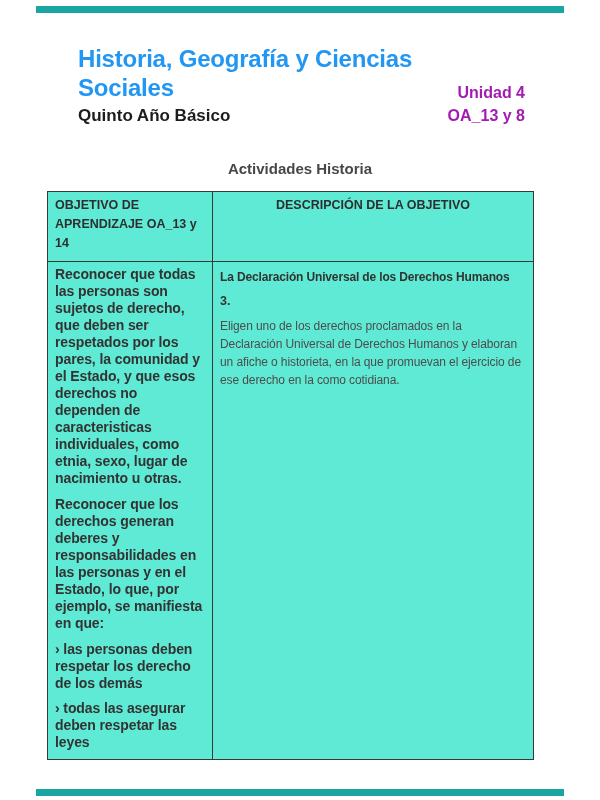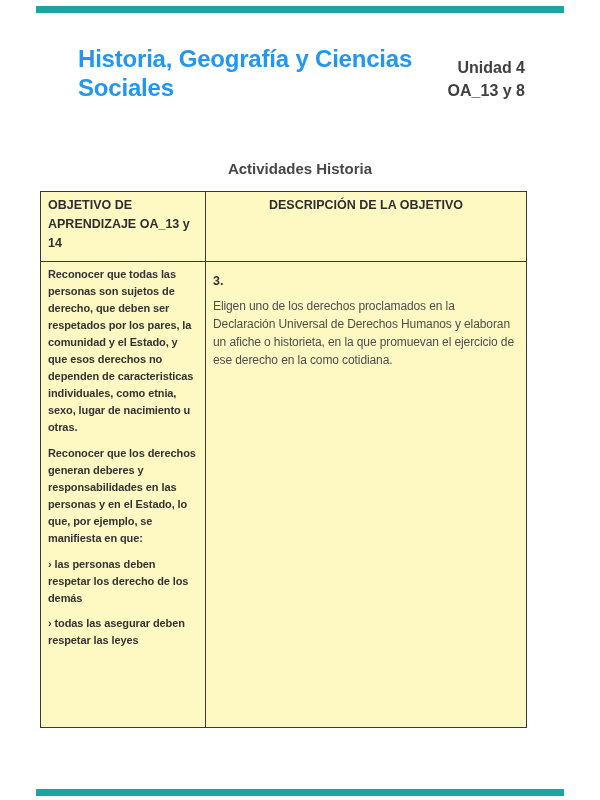--- a/index.html
+++ b/index.html
@@ -43,21 +43,21 @@
   }
   .grade-label {
     margin: 2px 0 0 0;
     color: #1c1c1c;
     font-size: 17px;
     font-weight: bold;
     line-height: 23px;
   }
   .unit-block {
     text-align: right;
-    color: #404040;
+    color: #a21caf;
     font-weight: bold;
     font-size: 16px;
     line-height: 23px;
     white-space: nowrap;
   }
 
   .section-title {
     position: absolute;
     top: 160px;
     left: 0;
@@ -65,27 +65,27 @@
     text-align: center;
     font-size: 15px;
     font-weight: bold;
     color: #474747;
     margin: 0;
   }
 
   .activity-table {
     position: absolute;
     top: 191px;
-    left: 40px;
+    left: 47px;
     width: 487px;
     border: 1px solid #383838;
     display: grid;
     grid-template-columns: 164px 1fr;
     box-sizing: border-box;
-    background: #fef9c3;
+    background: #5eead4;
   }
   .cell {
     box-sizing: border-box;
     padding: 4px 7px 8px 7px;
   }
   .cell.col2 { border-left: 1px solid #383838; }
   .cell.body { border-top: 1px solid #383838; min-height: 466px; }
   .cell.head { min-height: 57px; }
 
   .th-objective {
@@ -97,21 +97,21 @@
   .th-activity {
     font-size: 12.5px;
     font-weight: bold;
     line-height: 19px;
     text-align: center;
     color: #2e2e2e;
   }
 
   .objective-cell p {
     margin: 0 0 9px 0;
-    font-size: 11px;
+    font-size: 14px;
     font-weight: bold;
     line-height: 17px;
     color: #333333;
     letter-spacing: -0.1px;
   }
   .objective-cell p.bullet { margin: 0 0 8px 0; }
   .objective-cell p:last-child { margin-bottom: 0; }
 
   .activity-heading {
     margin: 2px 0 0 0;
@@ -138,20 +138,21 @@
 </head>
 <body>
 
 <div class="page">
 
   <div class="accent-bar top"></div>
 
   <div class="header-row">
     <div class="subject-block">
       <h1 class="subject-title">Historia, Geografía y Ciencias Sociales</h1>
+      <p class="grade-label">Quinto Año Básico</p>
     </div>
     <div class="unit-block">
       <div>Unidad 4</div>
       <div>OA_13 y 8</div>
     </div>
   </div>
 
   <h2 class="section-title">Actividades Historia</h2>
 
   <div class="activity-table">
@@ -161,20 +162,21 @@
     <div class="cell head col2 th-activity">DESCRIPCIÓN DE LA OBJETIVO</div>
 
     <div class="cell body col1 objective-cell">
       <p>Reconocer que todas las personas son sujetos de derecho, que deben ser respetados por los pares, la comunidad y el Estado, y que esos derechos no dependen de caracteristicas individuales, como etnia, sexo, lugar de nacimiento u otras.</p>
       <p>Reconocer que los derechos generan deberes y responsabilidades en las personas y en el Estado, lo que, por ejemplo, se manifiesta en que:</p>
       <p class="bullet">› las personas deben respetar los derecho de los demás</p>
       <p class="bullet">› todas las asegurar deben respetar las leyes</p>
     </div>
 
     <div class="cell body col2 activity-cell">
+      <p class="activity-heading">La Declaración Universal de los Derechos Humanos</p>
       <p class="activity-number">3.</p>
       <p class="activity-body">Eligen uno de los derechos proclamados en la Declaración Universal de Derechos Humanos y elaboran un afiche o historieta, en la que promuevan el ejercicio de ese derecho en la como cotidiana.</p>
     </div>
 
   </div>
 
   <div class="accent-bar bottom"></div>
 
 </div>
 

